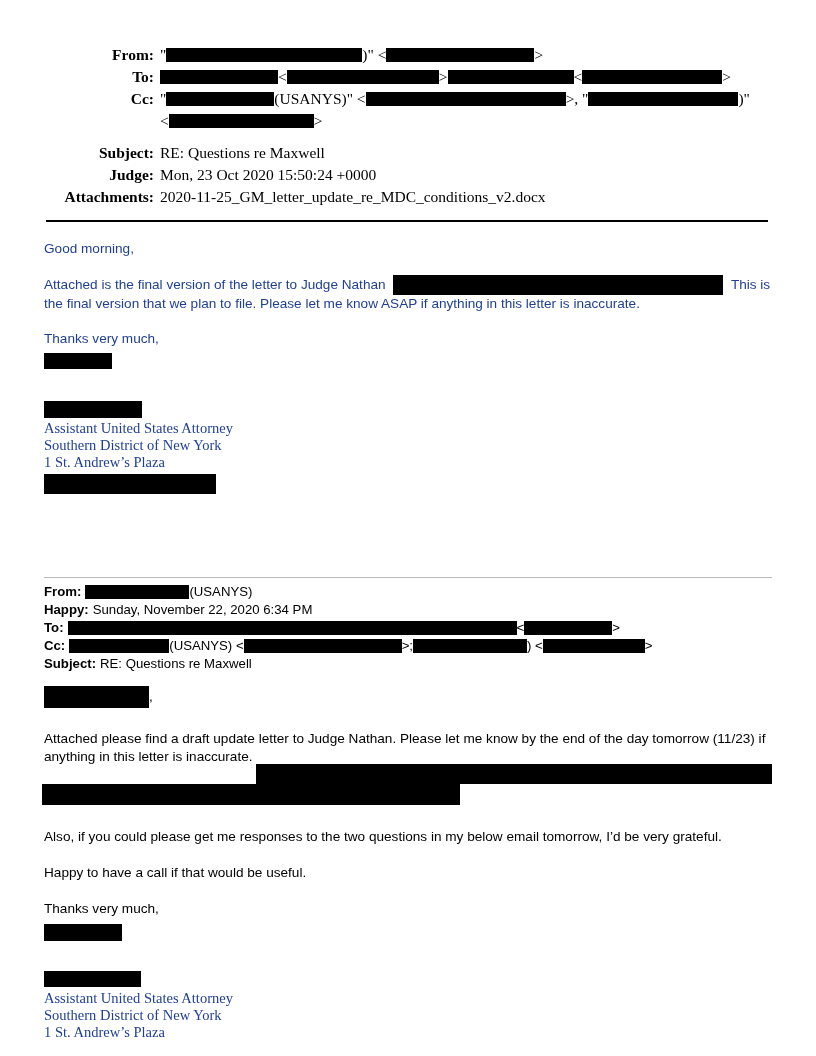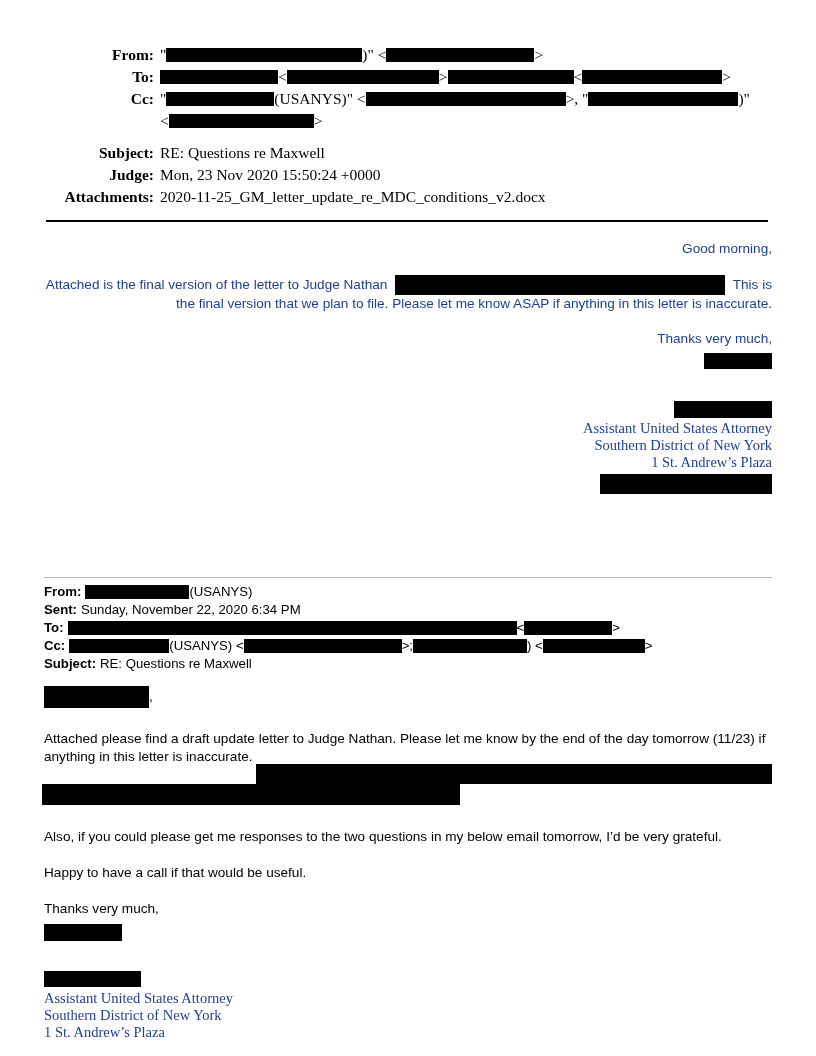--- a/index.html
+++ b/index.html
@@ -76,21 +76,21 @@
   .body1 {
     position: absolute;
     left: 44px;
     top: 240px;
     width: 728px;
     color: #1f3f94;
     font-family: "Liberation Sans", sans-serif;
     font-size: 13.6px;
     line-height: 18px;
   }
-  .body1 p { margin: 0 0 17px 0; text-align: right; }
+  .body1 p { margin: 0 0 17px 0; }
   .body1 .sigline {
     font-family: "Liberation Serif", serif;
     font-size: 14.5px;
     line-height: 17px;
     color: #1f3f94;
     margin: 0;
   }
   .redblock {
     display: inline-block;
     background: #000;
@@ -207,21 +207,21 @@
     <div class="hdr-row" style="margin-top:11px">
       <div class="hdr-label">Subject:</div>
       <div class="hdr-val">
         <span class="t">RE: Questions re Maxwell</span>
       </div>
     </div>
 
     <div class="hdr-row">
       <div class="hdr-label">Judge:</div>
       <div class="hdr-val">
-        <span class="t">Mon, 23 Nov 2020 15:50:24 +0000</span>
+        <span class="t">Mon, 23 Oct 2020 15:50:24 +0000</span>
       </div>
     </div>
 
     <div class="hdr-row">
       <div class="hdr-label">Attachments:</div>
       <div class="hdr-val">
         <span class="t">2020-11-25_GM_letter_update_re_MDC_conditions_v2.docx</span>
       </div>
     </div>
   </div>
@@ -255,21 +255,21 @@
 
   <div class="quoted-hdr">
 
     <div class="q-row">
       <span class="q-label">From:</span>
       <span class="redact" style="width:104px"></span>
       <span> (USANYS)</span>
     </div>
 
     <div class="q-row">
-      <span class="q-label">Sent:</span>
+      <span class="q-label">Happy:</span>
       <span>Sunday, November 22, 2020 6:34 PM</span>
     </div>
 
     <div class="q-row">
       <span class="q-label">To:</span>
       <span class="redact" style="width:449px"></span>
       <span> &lt;</span>
       <span class="redact" style="width:88px"></span>
       <span>&gt;</span>
     </div>

